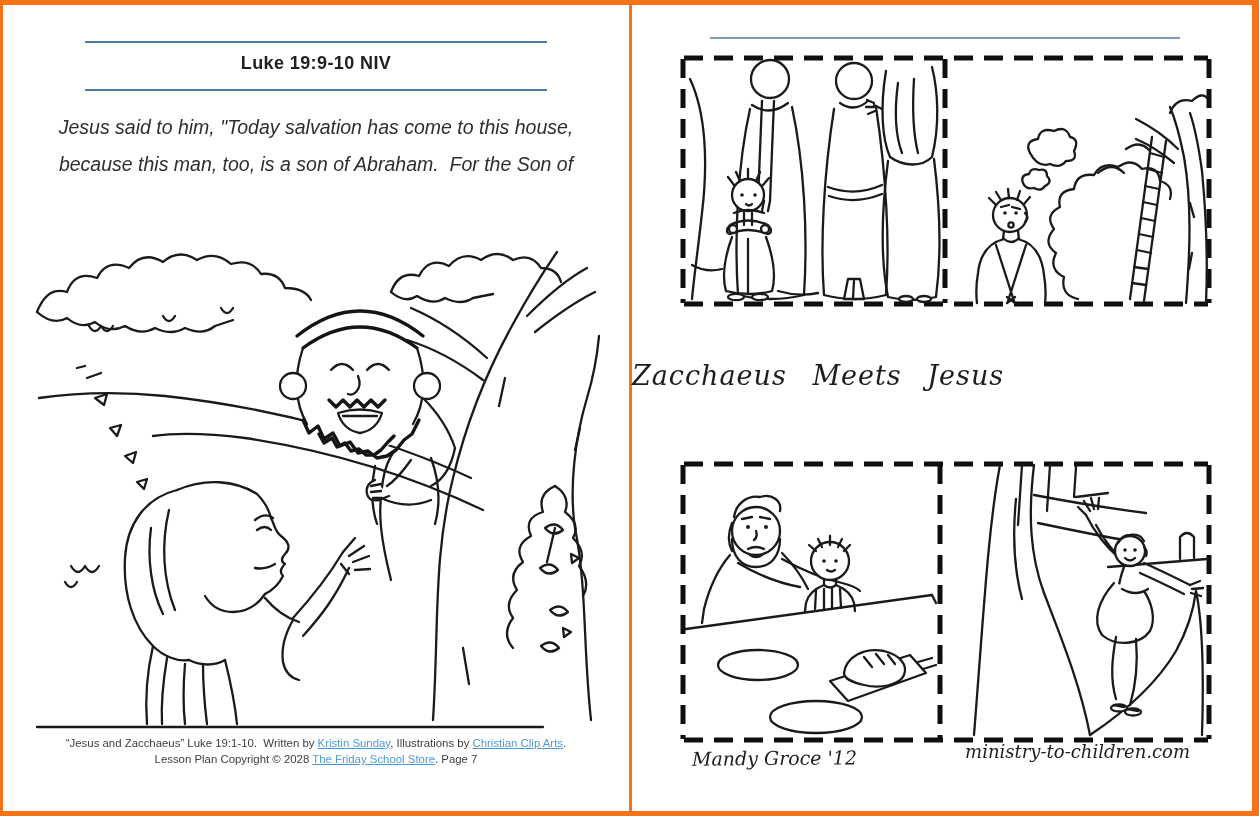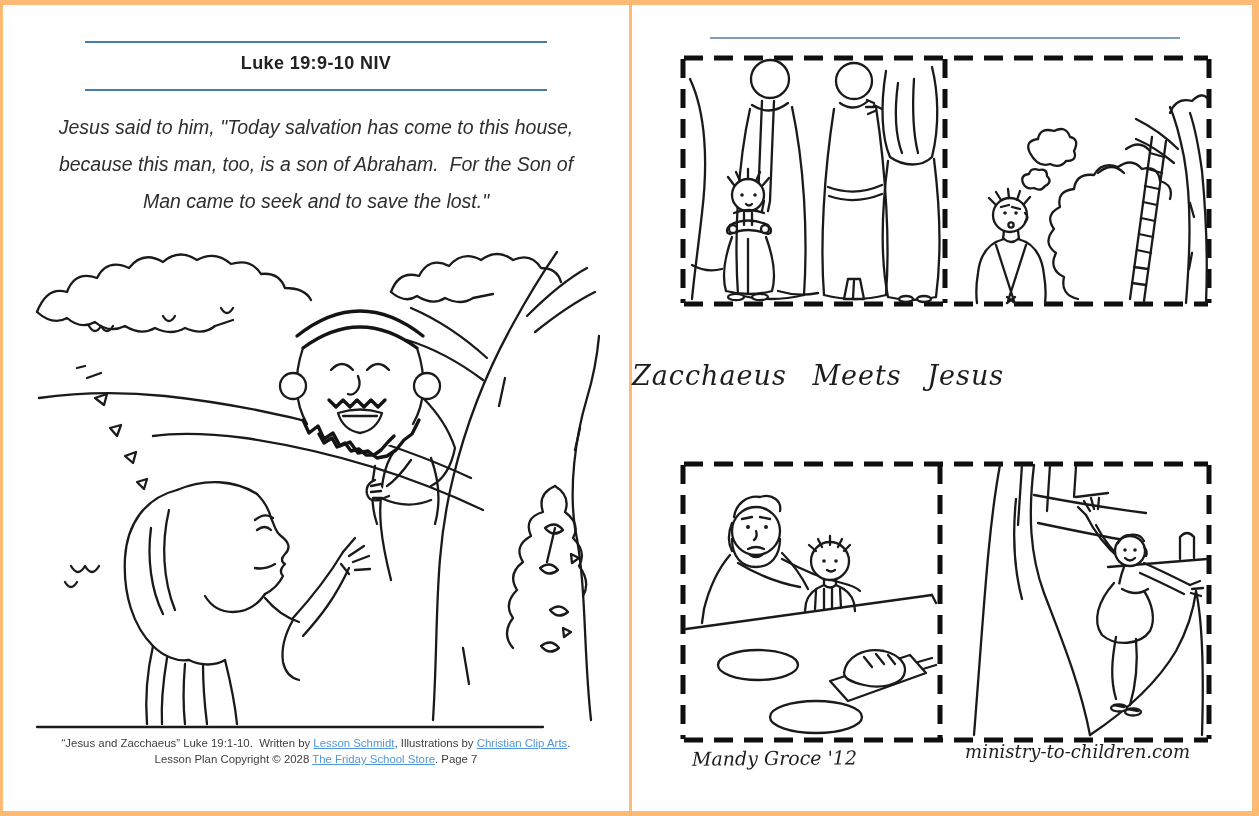--- a/index.html
+++ b/index.html
@@ -1,16 +1,16 @@
 <!DOCTYPE html>
 <html><head>
 <meta charset="utf-8">
 <style>
   html,body{margin:0;padding:0;background:#2b2b2d;}
-  #spread{position:relative;width:1259px;height:816px;background:#fdba74;overflow:hidden;
+  #spread{position:relative;width:1259px;height:816px;background:#f97316;overflow:hidden;
           font-family:"Liberation Sans",sans-serif;}
   .page{position:absolute;top:5px;height:806px;background:#ffffff;}
   #page-left{left:3px;width:626px;}
   #page-right{left:632px;width:620px;}
 
   
   .rule{position:absolute;height:2px;background:#4a7ca6;}
   #rule-top{left:82px;top:36px;width:462px;}
   #rule-bottom{left:82px;top:84px;width:462px;}
   #verse-title{position:absolute;left:0;top:48px;width:100%;text-align:center;margin:0;
@@ -45,21 +45,20 @@
 <div id="spread">
 
   <div class="page" id="page-left">
     <div class="rule" id="rule-top"></div>
     <h1 id="verse-title">Luke 19:9-10 NIV</h1>
     <div class="rule" id="rule-bottom"></div>
 
     <div id="verse-quote">
       <div>Jesus said to him, "Today salvation has come to this house,</div>
       <div>because this man, too, is a son of Abraham.&nbsp; For the Son of</div>
-      <div>Man came to seek and to save the lost."</div>
     </div>
 
     <svg id="illus-left" width="565" height="502" viewBox="0 0 565 502">
       <g>
         <path class="ln" d="M 398 492 C 404 400 398 330 418 250 C 430 200 448 150 478 96 C 490 74 504 50 522 24"></path>
         <path class="ln" d="M 556 492 C 548 420 552 360 540 300 C 534 260 540 210 552 170 C 558 150 562 130 564 108"></path>
         <path class="ln" d="M 436 250 C 350 210 240 180 130 168 C 90 164 46 164 4 170"></path>
         <path class="ln" d="M 448 282 C 370 245 290 222 210 210 C 170 205 140 205 118 208"></path>
         <path class="ln" d="M 452 130 C 430 110 404 92 376 80"></path>
         <path class="ln" d="M 448 152 C 424 134 398 120 372 112"></path>
@@ -117,21 +116,21 @@
         <path class="ln" d="M 308 324 l 12 -14 M 314 328 l 15 -10 M 318 334 l 16 -6 M 320 342 l 15 -1 M 306 336 l 8 10"></path>
         <path class="ln" d="M 258 392 C 250 406 246 420 248 434 C 250 444 256 450 264 452"></path>
         <path class="ln" d="M 118 418 C 112 444 110 470 112 496 M 190 432 C 196 456 200 476 202 496"></path>
         <path class="ln" d="M 150 436 C 148 460 148 478 150 496 M 168 436 C 168 462 170 480 172 496 M 132 430 C 128 454 126 476 127 496"></path>
         <path class="ln" d="M 154 432 C 166 438 180 438 190 432"></path>
       </g>
       <path class="ln" d="M 2 499 L 508 499"></path>
     </svg>
 
     <div id="footer">
-      <div><span>“Jesus and Zacchaeus” Luke 19:1-10.&nbsp; Written by </span><a class="flink">Lesson Schmidt</a><span>, Illustrations by </span><a class="flink">Christian Clip Arts</a><span>.</span></div>
+      <div><span>“Jesus and Zacchaeus” Luke 19:1-10.&nbsp; Written by </span><a class="flink">Kristin Sunday</a><span>, Illustrations by </span><a class="flink">Christian Clip Arts</a><span>.</span></div>
       <div><span>Lesson Plan Copyright © 2028 </span><a class="flink">The Friday School Store</a><span>. Page 7</span></div>
     </div>
   </div>
 
   <div class="page" id="page-right">
     <div id="accent-line"></div>
 
     <svg id="panel-row-top" width="536" height="256" viewBox="0 0 536 256">
       <line class="dash" x1="6" y1="5" x2="530" y2="5"></line>
       <line class="dash" x1="6" y1="251" x2="530" y2="251"></line>

